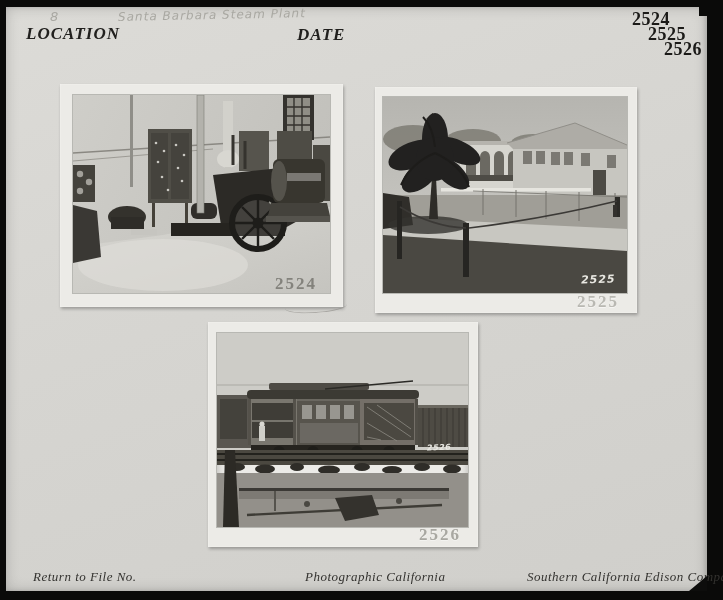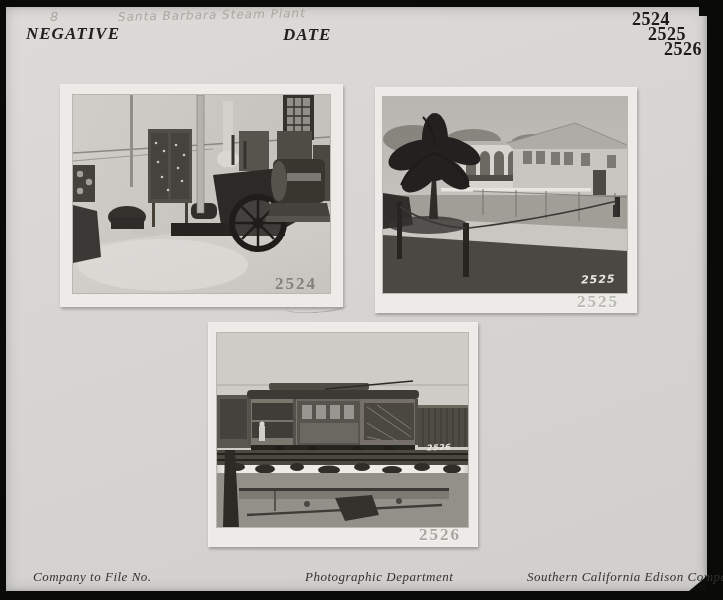--- a/index.html
+++ b/index.html
@@ -9,21 +9,21 @@
         background:linear-gradient(160deg,#dcdbd7 0%,#d6d5d1 45%,#d0cfcb 100%);
         box-shadow:inset 0 0 14px rgba(0,0,0,0.18), inset -2px 0 4px rgba(0,0,0,0.12);}
   
   .pencil{color:#a9a8a2;font-family:"DejaVu Sans",sans-serif;font-style:italic;}
   .pencil-8{position:absolute;left:44px;top:2px;font-size:13px;}
   .hw-location{position:absolute;left:112px;top:1px;font-size:12px;letter-spacing:1px;
                transform:rotate(-1.2deg);white-space:nowrap;}
   .hdr-label{position:absolute;top:17px;font-size:17px;font-style:italic;font-weight:bold;
              letter-spacing:1px;color:#21201e;white-space:nowrap;}
   .lbl-location{left:20px;}
-  .lbl-date{left:277px;top:18px;}
+  .lbl-date{left:291px;top:18px;}
   .lbl-negative{left:477px;top:18px;}
   .neg-num{position:absolute;font-size:18px;font-weight:bold;color:#1b1a18;line-height:15px;
            letter-spacing:0.5px;}
   .neg-1{left:626px;top:5px;} .neg-2{left:642px;top:20px;} .neg-3{left:658px;top:35px;}
   
   .mat{position:absolute;background:#ecebe7;box-shadow:1px 2px 3px rgba(0,0,0,0.28), inset 0 0 2px rgba(255,255,255,0.6);}
   .mat1{left:54px;top:77px;width:283px;height:223px;}
   .mat2{left:369px;top:80px;width:262px;height:226px;}
   .mat3{left:202px;top:315px;width:270px;height:225px;}
   .photo{position:absolute;overflow:hidden;box-shadow:inset 0 0 10px rgba(0,0,0,0.25);
@@ -52,21 +52,21 @@
   .edge-notch{position:absolute;left:699px;top:0;width:24px;height:16px;background:#0a0a09;}
 </style>
 </head>
 <body>
 
 <div class="viewport">
   <div class="page">
 
     <div class="pencil pencil-8">8</div>
     <div class="pencil hw-location">Santa Barbara Steam Plant</div>
-    <div class="hdr-label lbl-location">NEGATIVE</div>
+    <div class="hdr-label lbl-location">LOCATION</div>
     <div class="hdr-label lbl-date">DATE</div>
     <div class="neg-num neg-1">2524</div>
     <div class="neg-num neg-2">2525</div>
     <div class="neg-num neg-3">2526</div>
 
     <div class="mat mat1">
       <div class="photo photo1" role="img" aria-label="Interior of Santa Barbara Steam Plant engine room with switchboard panels, steam engine with flywheel, and generator beneath a window">
         <svg width="257" height="198" viewBox="0 0 257 198">
           <defs>
             <linearGradient id="p1wall" x1="0" y1="0" x2="1" y2="0.3">
@@ -320,21 +320,21 @@
               <circle cx="182" cy="168" r="3" fill="#4a4842"></circle>
             <path d="M58,158 V178" stroke="#55534d" stroke-width="2"></path>
           </g>
           <polygon points="8,117 18,117 22,194 6,194" fill="#2c2a25"></polygon>
         </svg>
       </div>
       <div class="hw-num hw3">2526</div>
       <div class="stamp stamp3">2526</div>
     </div>
 
-    <div class="foot foot-return">Company to File No.</div>
-    <div class="foot foot-dept">Photographic Department</div>
+    <div class="foot foot-return">Return to File No.</div>
+    <div class="foot foot-dept">Photographic California</div>
     <div class="foot foot-company">Southern California Edison Company</div>
 
     <div class="scratch"></div>
     <div class="corner-tri"></div>
   </div>
   <div class="edge-notch"></div>
 </div>
 
 </body></html>

